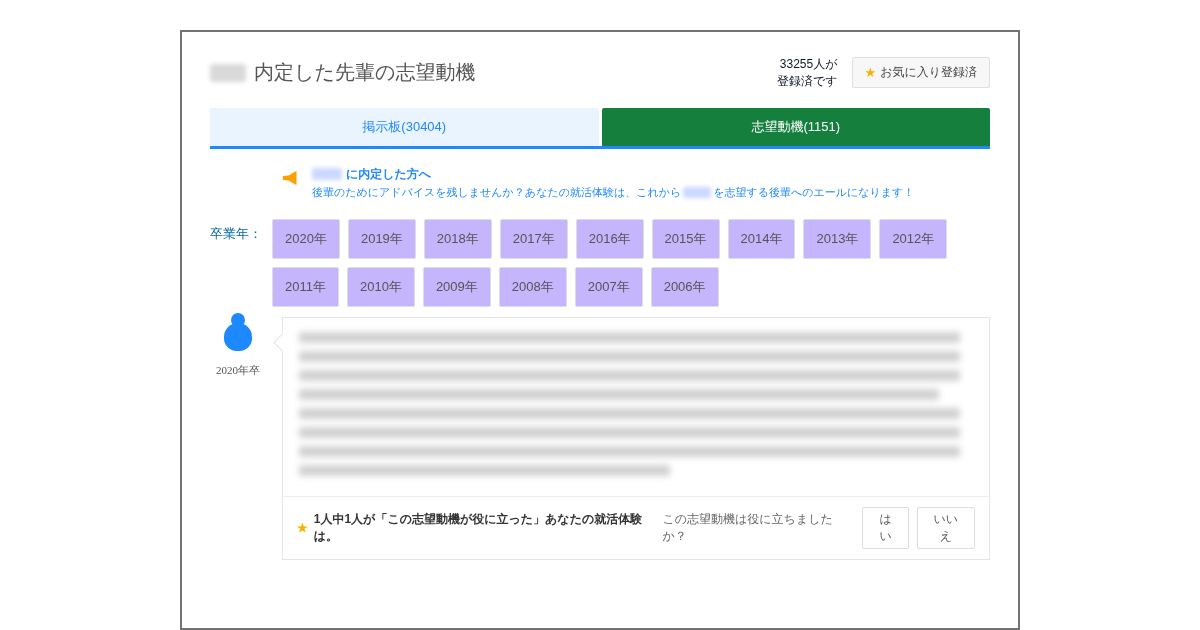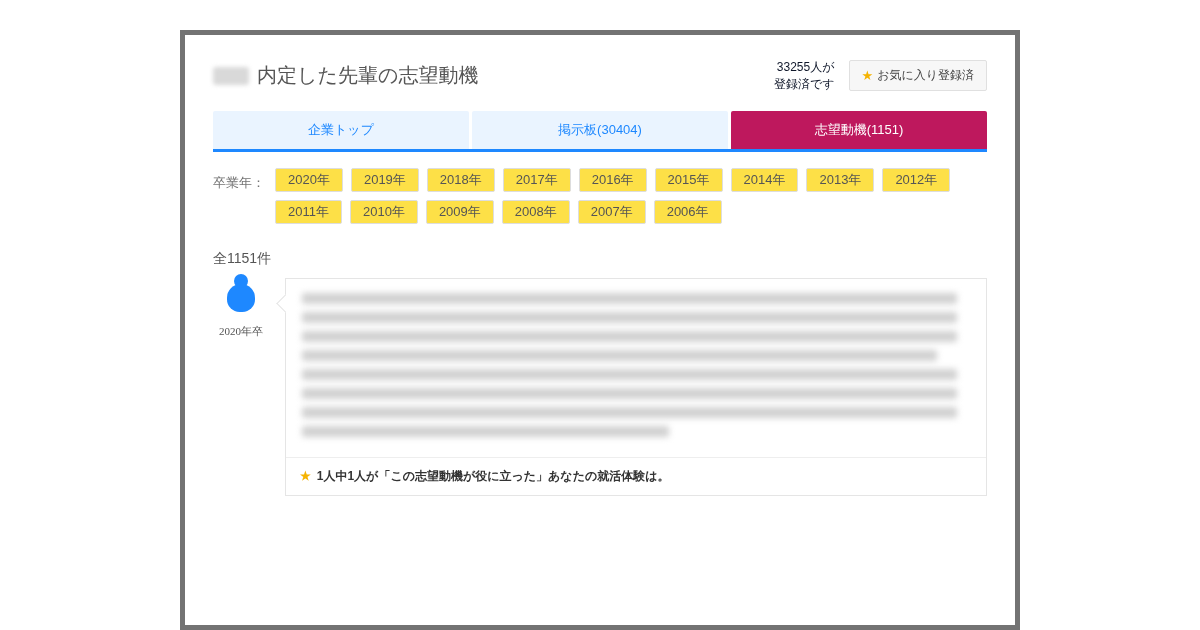--- a/index.html
+++ b/index.html
@@ -1,44 +1,44 @@
 <!DOCTYPE html>
 <html><head>
   <meta charset="utf-8">
   <style>
     * { box-sizing: border-box; margin: 0; padding: 0; }
     body { font-family: "Hiragino Kaku Gothic ProN", "メイリオ", Meiryo, sans-serif; background: #fff; color: #333; font-size: 13px; }
     .page { width: 1200px; height: 630px; background: #fff; position: relative; }
-    .panel { position: absolute; top: 30px; left: 180px; right: 180px; bottom: 0; border: 5px solid #737373; padding: 24px 28px; background: #fff; overflow: hidden; }
+    .panel { position: absolute; top: 30px; left: 180px; right: 180px; bottom: 0; border: 2px solid #737373; padding: 24px 28px; background: #fff; overflow: hidden; }
 
     .header-row { display: flex; align-items: center; justify-content: space-between; margin-bottom: 18px; }
     .title-wrap { display: flex; align-items: center; gap: 8px; }
     .blur-chip { display: inline-block; width: 36px; height: 18px; background: #d9d9d9; border-radius: 3px; filter: blur(2px); }
     .page-title { font-size: 20px; color: #555; font-weight: 500; }
     .reg-info { text-align: right; font-size: 12px; color: #0f172a; line-height: 1.4; }
     .fav-btn { background: #f7f7f7; border: 1px solid #e0e0e0; padding: 6px 12px; border-radius: 2px; font-size: 12px; color: #444; cursor: pointer; display: inline-flex; align-items: center; gap: 4px; }
     .fav-btn .star { color: #f5b301; font-size: 13px; }
 
     .tabs { display: flex; border-bottom: 3px solid #1e88ff; margin-bottom: 16px; }
     .tab { flex: 1; text-align: center; padding: 10px 4px; background: #eaf4ff; color: #1e88ff; font-size: 13px; margin-right: 3px; cursor: pointer; border-top-left-radius: 2px; border-top-right-radius: 2px; }
     .tab:last-child { margin-right: 0; }
-    .tab.active { background: #be185d; color: #fff; }
+    .tab.active { background: #15803d; color: #fff; }
 
     .notice { display: flex; align-items: flex-start; gap: 10px; padding: 0 70px 18px; font-size: 12px; line-height: 1.6; }
     .horn-icon { flex-shrink: 0; margin-top: 2px; width: 22px; height: 22px; color: #ffa000; }
     .notice-title { display: flex; align-items: center; gap: 4px; }
     .notice-title span.blur-inline { display:inline-block; width: 30px; height: 12px; background: #cbd8ff; filter: blur(2px); border-radius: 2px; vertical-align: middle; }
     .notice a { color: #1e88ff; text-decoration: none; font-weight: bold; }
     .notice-body { color: #1e88ff; font-size: 11px; }
     .notice-body .blur-inline { display:inline-block; width: 28px; height: 11px; background: #cbd8ff; filter: blur(2px); border-radius: 2px; vertical-align: middle; margin: 0 2px; }
 
     .year-row { display: flex; align-items: flex-start; gap: 10px; margin-bottom: 10px; }
-    .year-label { color: #737373; font-size: 13px; padding-top: 6px; white-space: nowrap; }
+    .year-label { color: #0369a1; font-size: 13px; padding-top: 6px; white-space: nowrap; }
     .year-buttons { display: flex; flex-wrap: wrap; gap: 8px; }
-    .year-btn { border: 1px solid #ddd; background: #fde047; padding: 2px 12px; font-size: 13px; color: #555; cursor: pointer; border-radius: 2px; }
+    .year-btn { border: 1px solid #ddd; background: #c4b5fd; padding: 10px 12px; font-size: 13px; color: #555; cursor: pointer; border-radius: 2px; }
 
     .count { margin-top: 26px; color: #555; font-size: 14px; margin-bottom: 10px; }
 
     .entry-row { display: flex; gap: 16px; }
     .avatar-col { width: 56px; text-align: center; font-family: Liberation Serif, serif; }
     .avatar { width: 28px; height: 28px; background: #1e88ff; border-radius: 50% 50% 45% 45%; margin: 6px auto 0; position: relative; }
     .avatar::before { content: ""; position: absolute; top: -10px; left: 50%; transform: translateX(-50%); width: 14px; height: 14px; background: #1e88ff; border-radius: 50%; }
     .avatar-year { font-size: 11px; color: #555; margin-top: 12px; }
 
     .entry-card { flex: 1; border: 1px solid #e5e5e5; position: relative; }
@@ -70,25 +70,38 @@
           <span>33255人が</span><br><span>登録済です</span>
         </div>
         <button class="fav-btn">
           <span class="star">★</span>
           <span>お気に入り登録済</span>
         </button>
       </div>
     </div>
 
     <div class="tabs" id="tabs">
-        <div class="tab">企業トップ</div>
         <div class="tab">掲示板(30404)</div>
         <div class="tab active">志望動機(1151)</div>
       </div>
 
+    <div class="notice">
+      <svg class="horn-icon" viewBox="0 0 24 24" fill="currentColor">
+          <path d="M3 10v4l7 1 8 5V4l-8 5-7 1z"></path>
+        </svg>
+      <div>
+        <div class="notice-title">
+          <span class="blur-inline"></span>
+          <a href="#">に内定した方へ</a>
+        </div>
+        <div class="notice-body">
+          <span>後輩のためにアドバイスを残しませんか？あなたの就活体験は、これから</span><span class="blur-inline"></span><span>を志望する後輩へのエールになります！</span>
+        </div>
+      </div>
+    </div>
 
     <div class="year-row">
       <div class="year-label">卒業年：</div>
       <div class="year-buttons" id="year-buttons">
           <button class="year-btn">2020年</button>
           <button class="year-btn">2019年</button>
           <button class="year-btn">2018年</button>
           <button class="year-btn">2017年</button>
           <button class="year-btn">2016年</button>
           <button class="year-btn">2015年</button>
@@ -97,21 +110,20 @@
           <button class="year-btn">2012年</button>
           <button class="year-btn">2011年</button>
           <button class="year-btn">2010年</button>
           <button class="year-btn">2009年</button>
           <button class="year-btn">2008年</button>
           <button class="year-btn">2007年</button>
           <button class="year-btn">2006年</button>
         </div>
     </div>
 
-    <div class="count">全1151件</div>
 
     <div class="entry-row">
       <div class="avatar-col">
         <div class="avatar"></div>
         <div class="avatar-year">2020年卒</div>
       </div>
       <div class="entry-card">
         <div class="entry-body">
           <div class="blur-line w98"></div>
           <div class="blur-line w98"></div>
@@ -120,18 +132,23 @@
           <div class="blur-line w98"></div>
           <div class="blur-line w98"></div>
           <div class="blur-line w98"></div>
           <div class="blur-line w55"></div>
         </div>
         <div class="entry-footer">
           <div class="rating-text">
             <span class="star">★</span>
             <span>1人中1人が「この志望動機が役に立った」あなたの就活体験は。</span>
           </div>
+          <div class="helpful">
+            <span>この志望動機は役に立ちましたか？</span>
+            <button class="mini-btn">はい</button>
+            <button class="mini-btn">いいえ</button>
+          </div>
         </div>
       </div>
     </div>
 
   </div>
 </div>
 
 </body></html>

